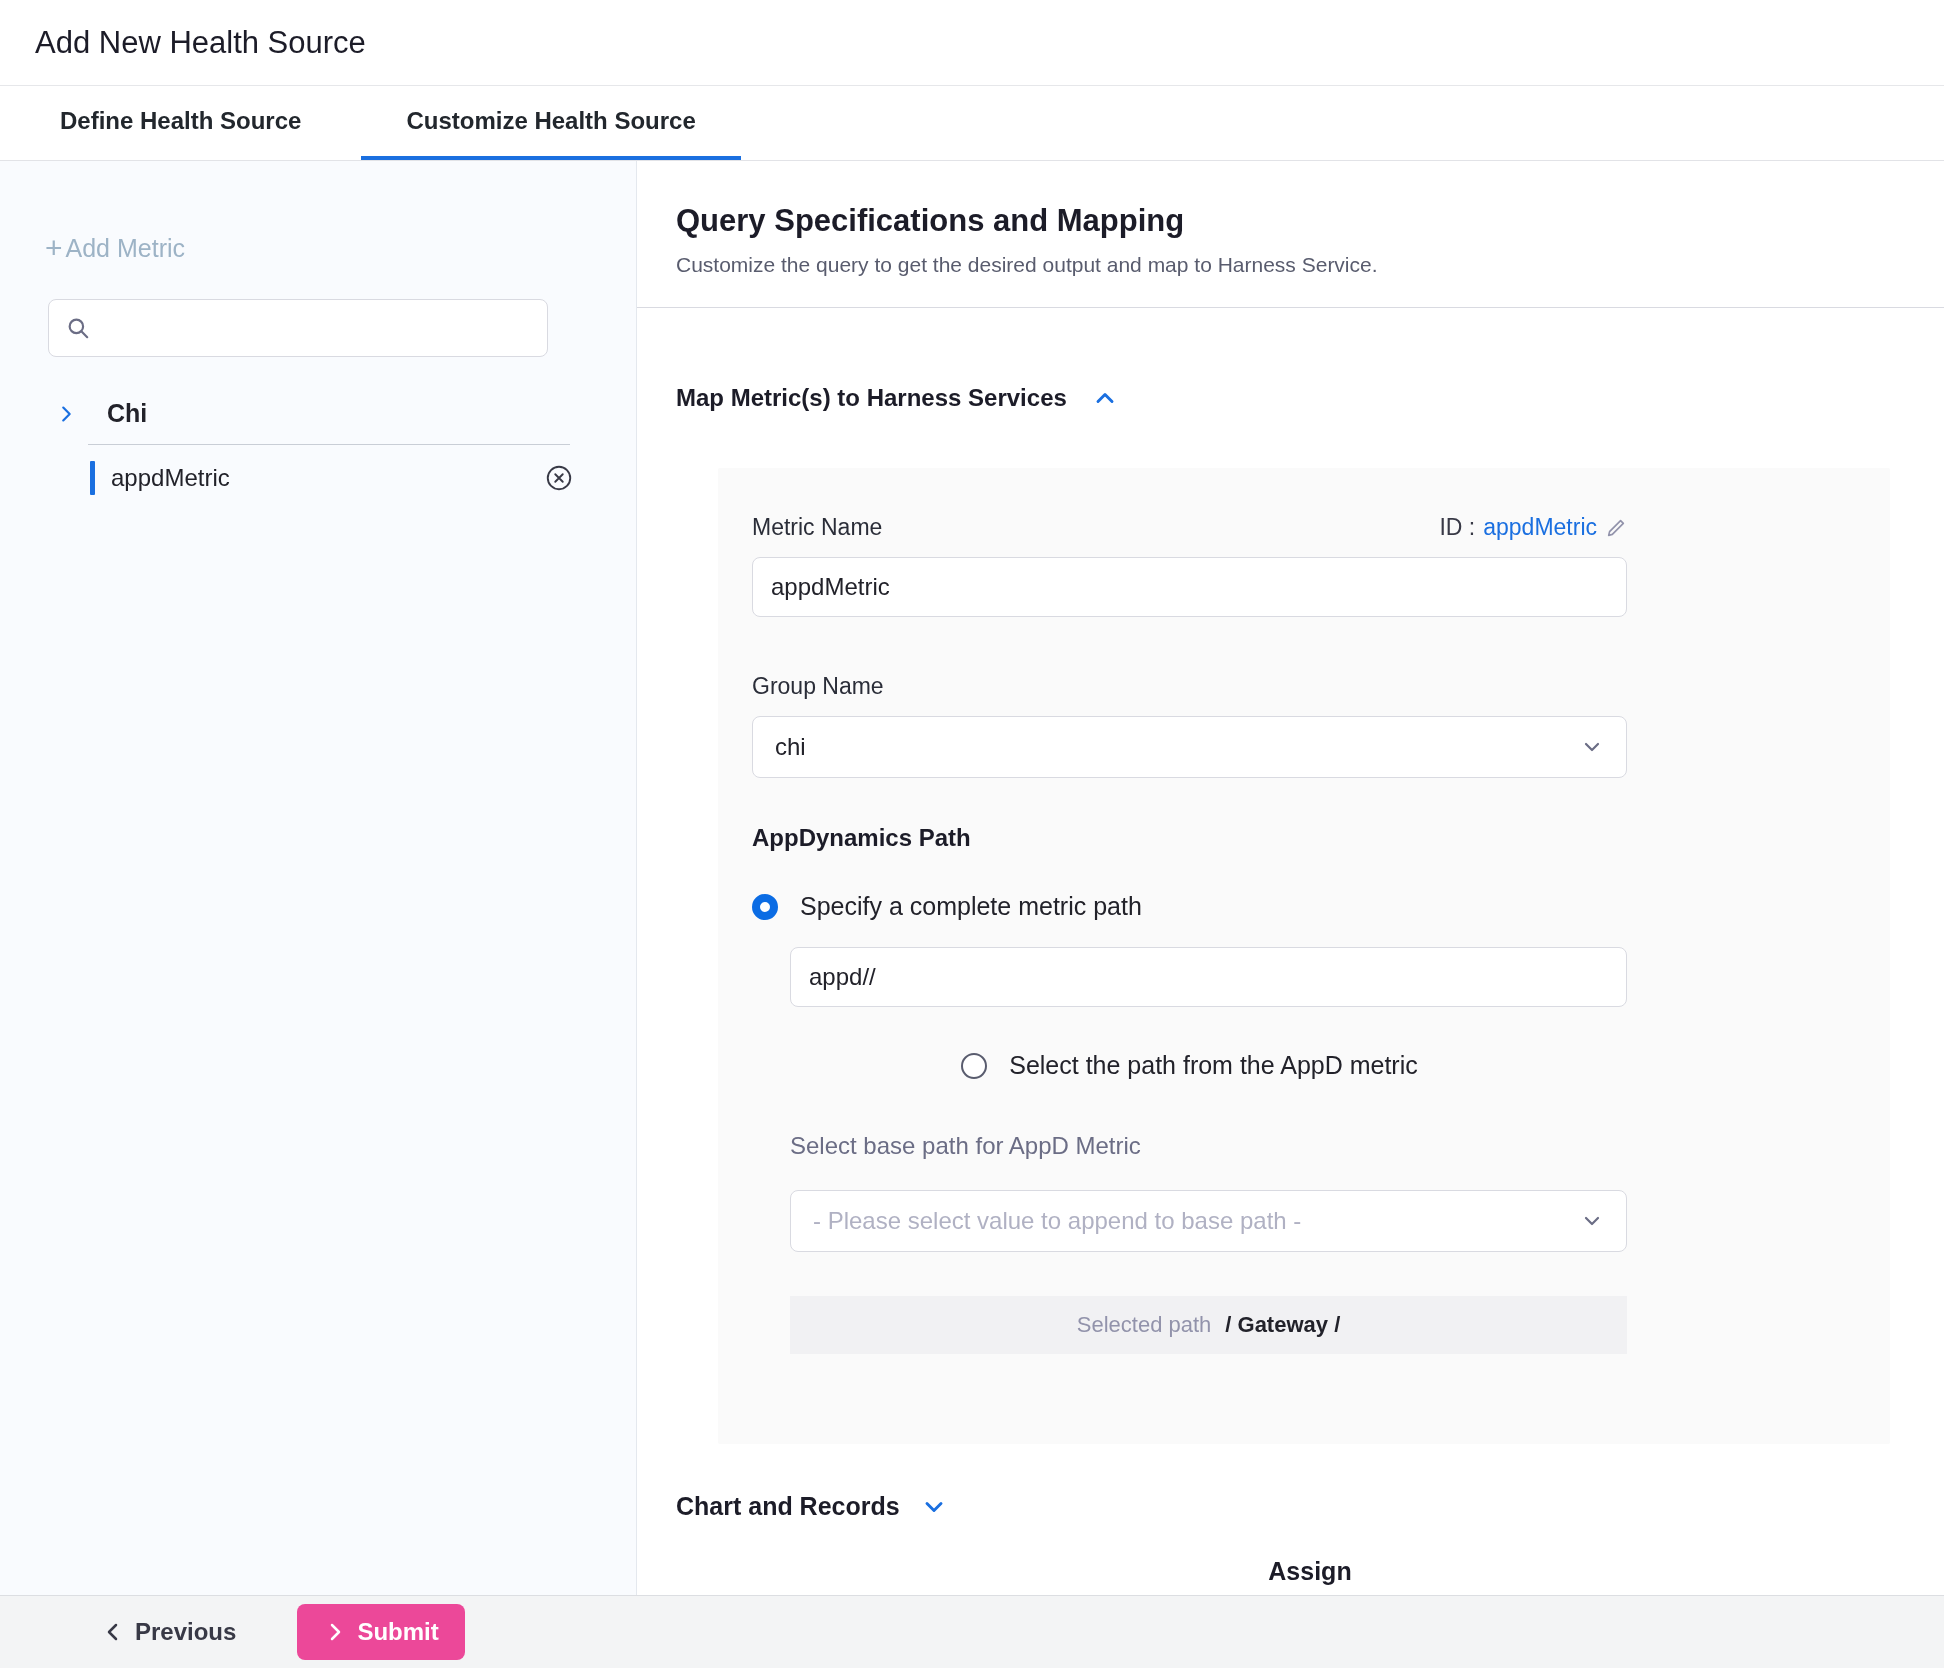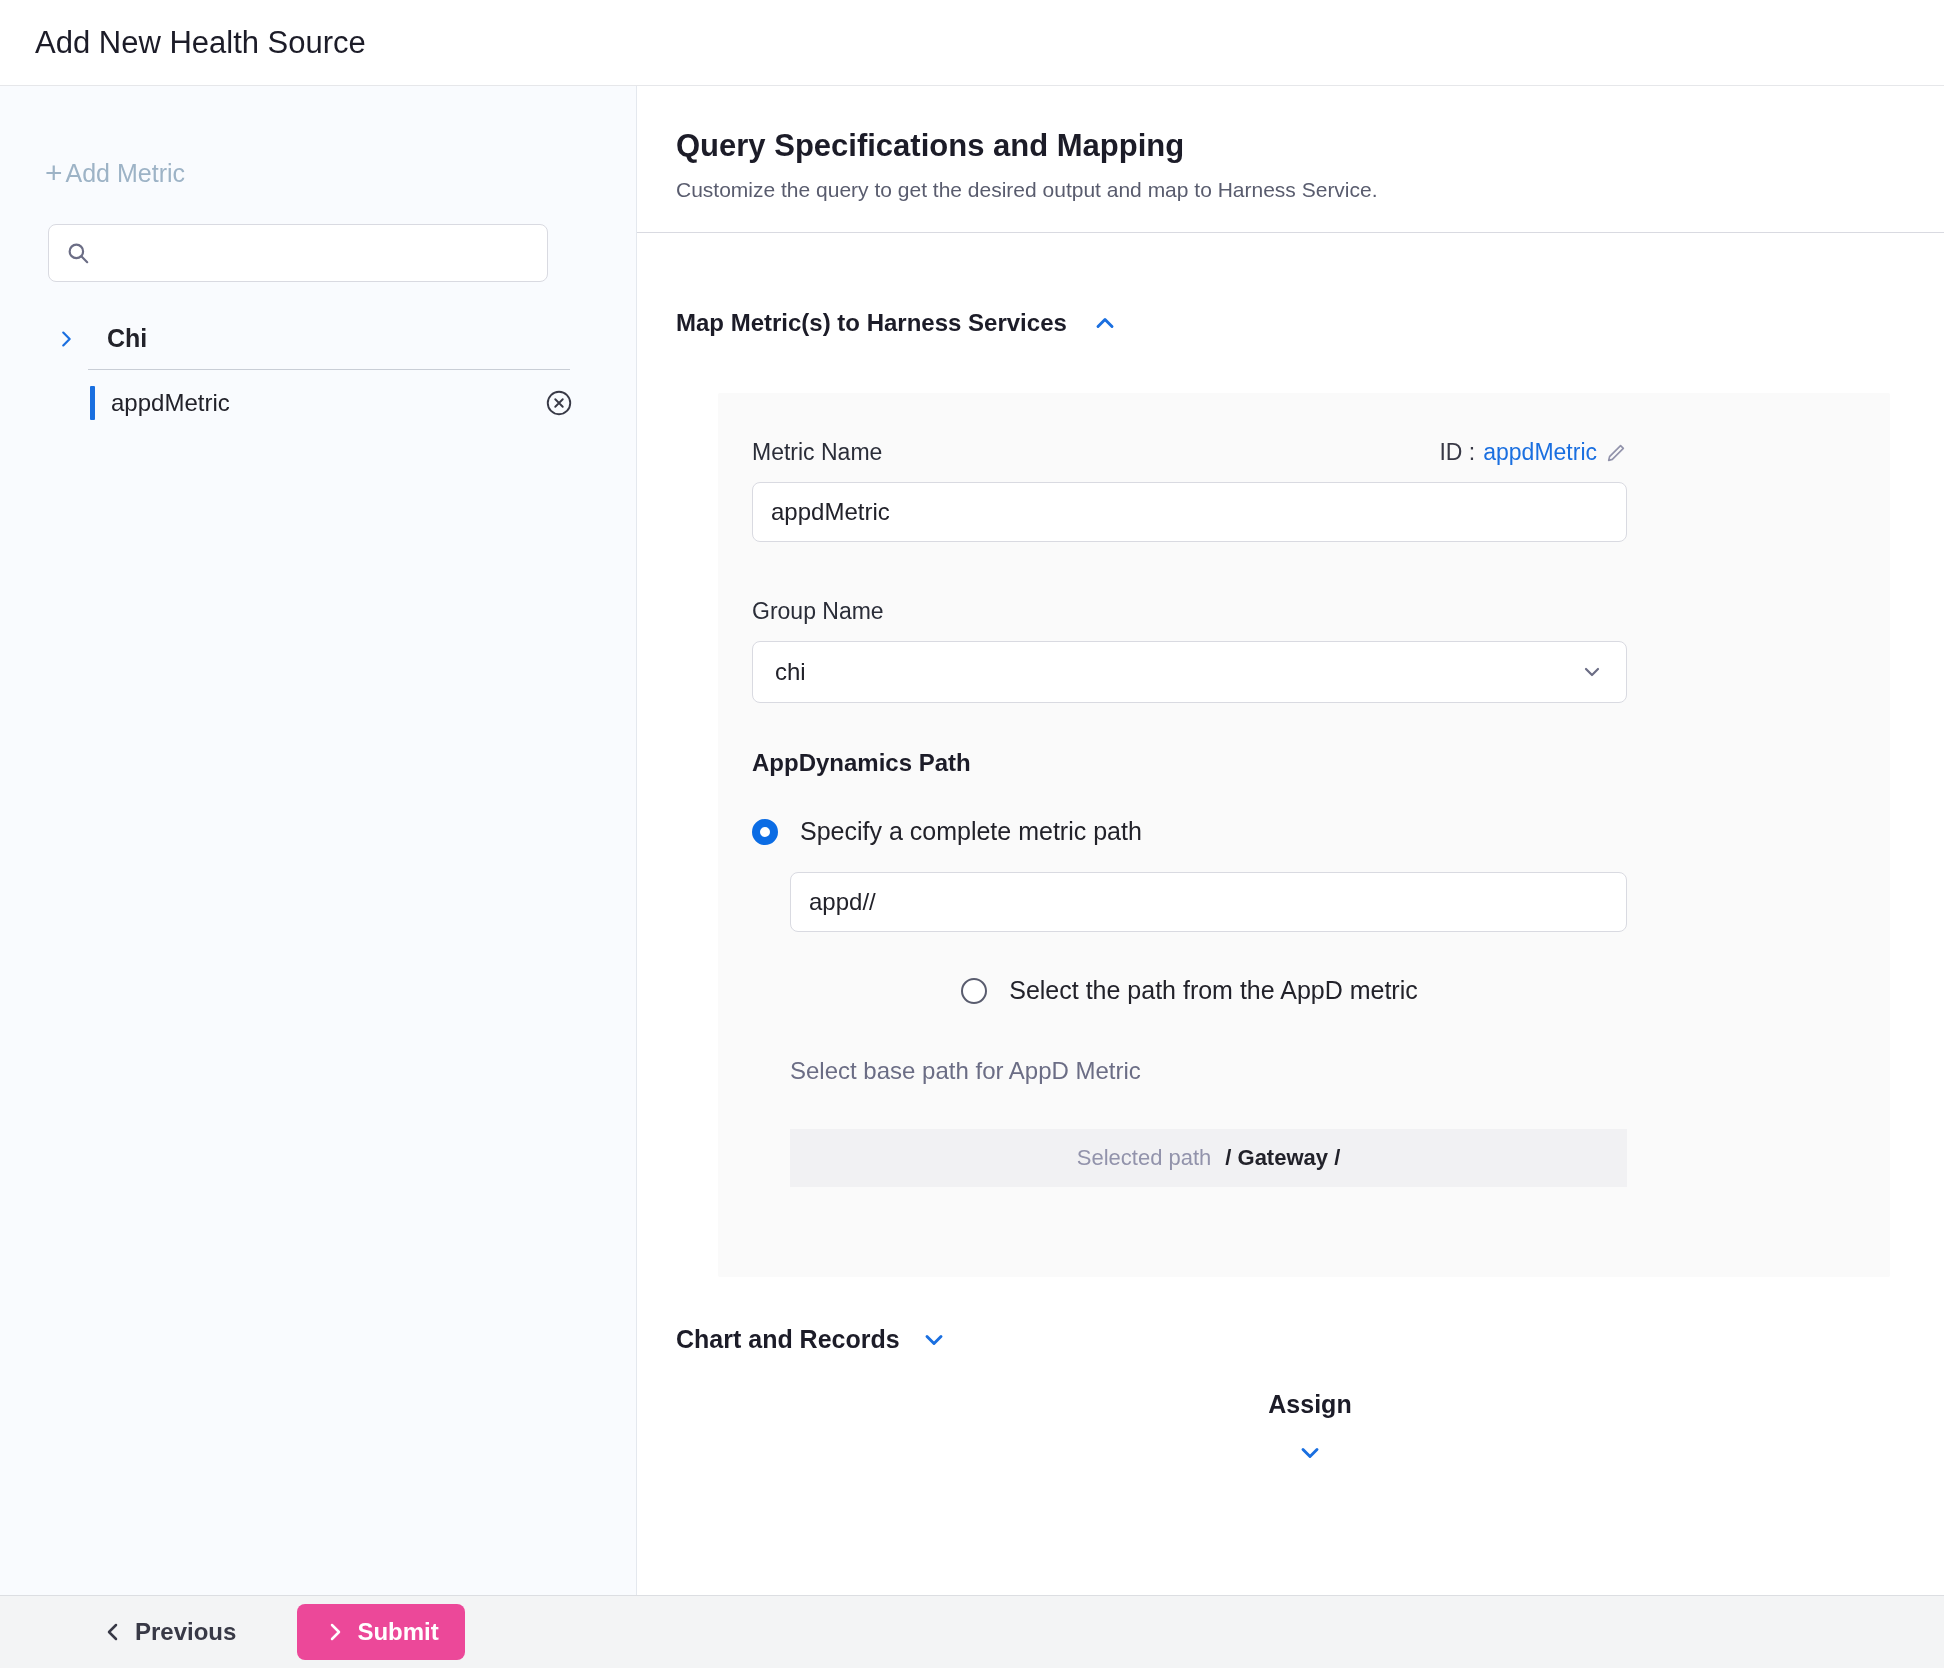--- a/index.html
+++ b/index.html
@@ -133,20 +133,24 @@
 </style>
 </head>
 <body>
 
 <div class="app">
 
   <header class="app-header">
     <h1>Add New Health Source</h1>
   </header>
 
+  <nav class="tabs">
+    <div class="tab">Define Health Source</div>
+    <div class="tab active">Customize Health Source</div>
+  </nav>
 
   <div class="content">
 
     <aside class="sidebar">
       <div class="add-metric">
         <span class="plus">+</span>
         <span>Add Metric</span>
       </div>
 
       <div class="search-box">
@@ -222,20 +226,26 @@
             <input class="text-input path-input" type="text" value="appd//" style="">
           </div>
 
           <div class="radio-row second">
             <span class="radio unchecked"></span>
             <span>Select the path from the AppD metric</span>
           </div>
 
           <div class="indent base-path-label">Select base path for AppD Metric</div>
 
+          <div class="indent select placeholder-select">
+            <span>- Please select value to append to base path -</span>
+            <svg width="24" height="24" viewBox="0 0 24 24" fill="none" stroke="#6b6d85" stroke-width="2.2" stroke-linecap="round" stroke-linejoin="round">
+              <path d="M6 9l6 6 6-6"></path>
+            </svg>
+          </div>
 
           <div class="indent selected-strip">
             <span class="sp-label">Selected path</span>
             <span class="sp-value">/ Gateway /</span>
           </div>
 
         </div>
       </div>
 
       <div class="collapse-row">

